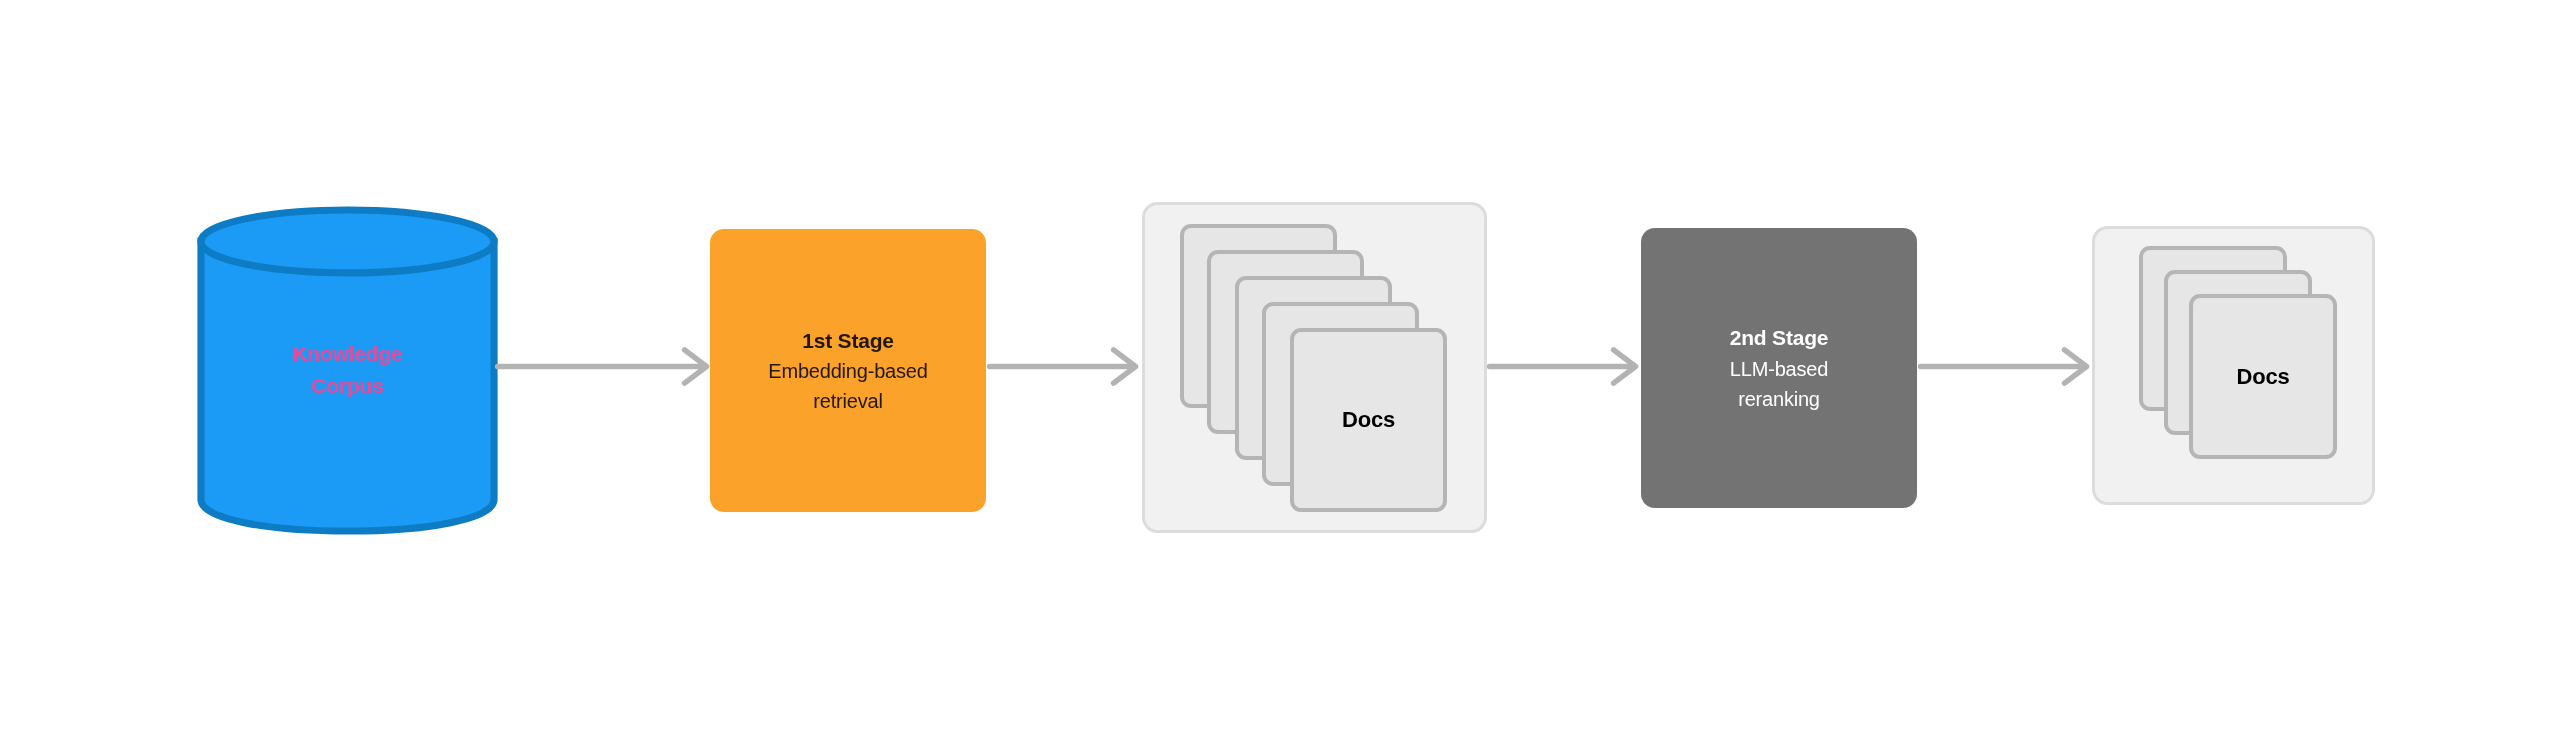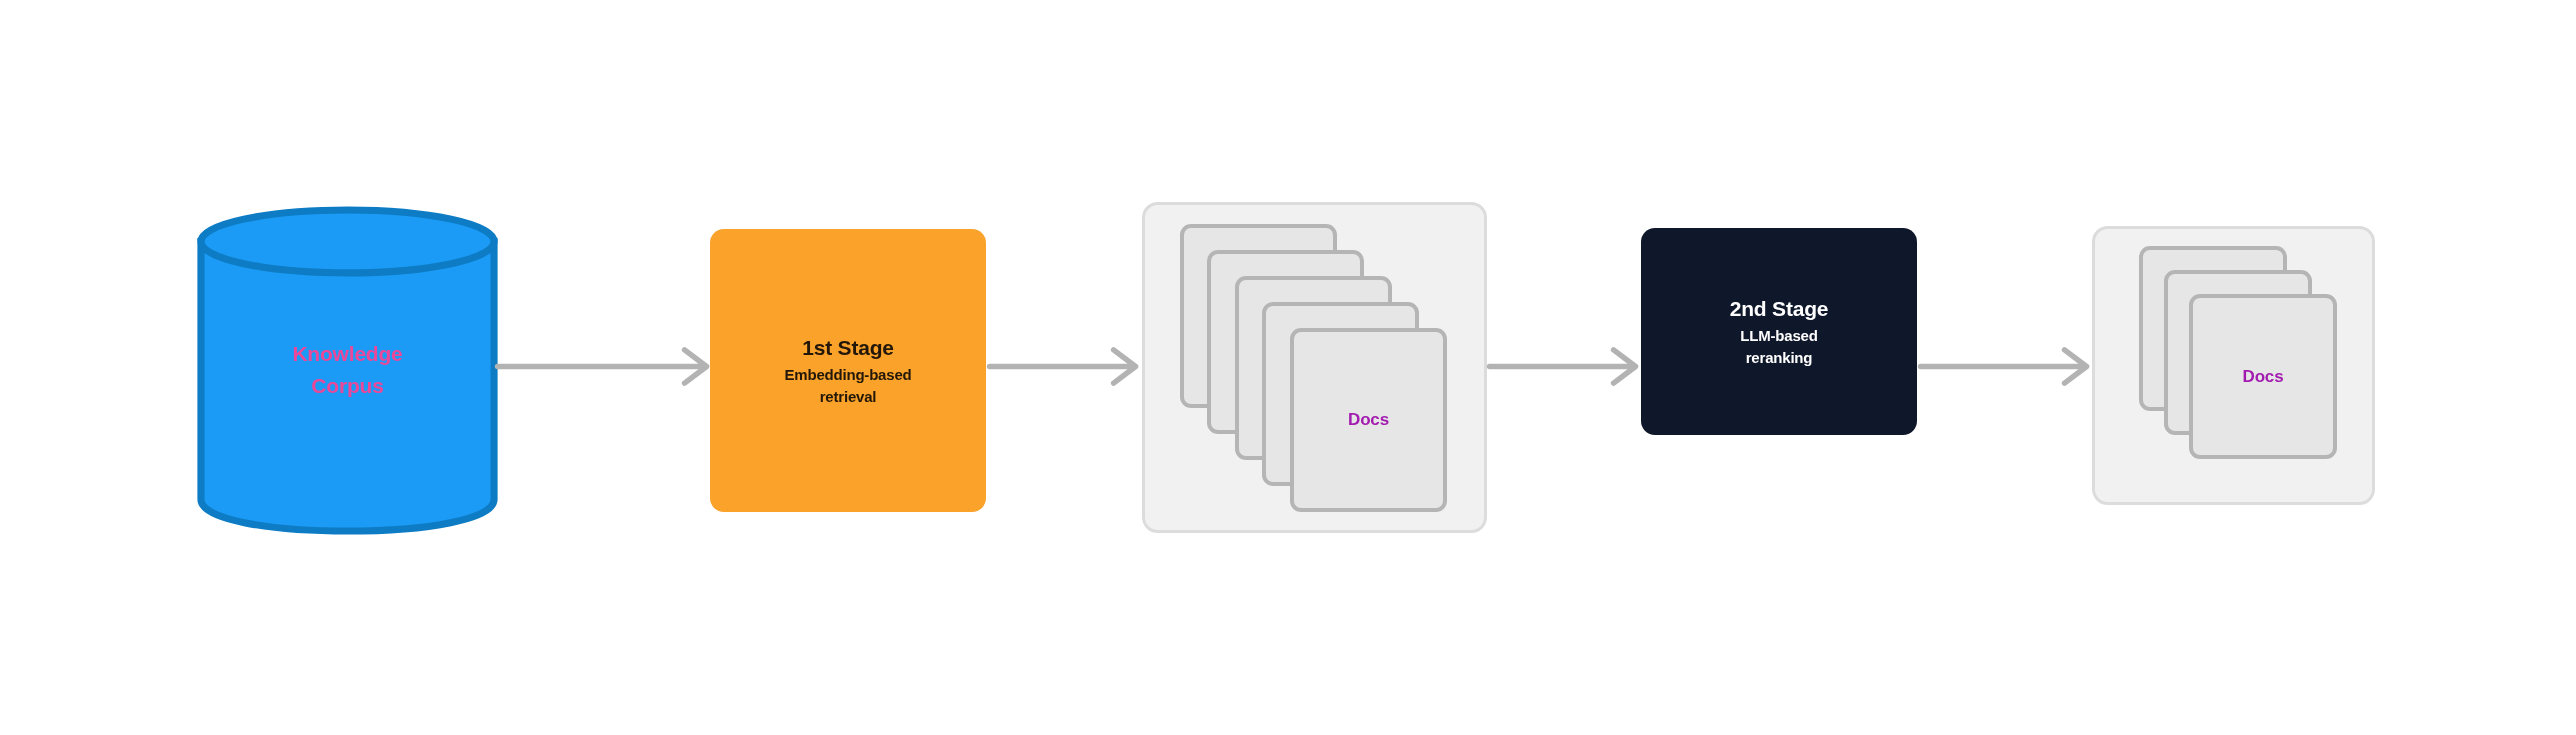--- a/index.html
+++ b/index.html
@@ -71,40 +71,40 @@
     text-align: center;
     padding: 0 11px;
   }
   .stage-box .stage-title {
     font-size: 21px;
     font-weight: bold;
     line-height: 1.5;
     letter-spacing: -0.2px;
   }
   .stage-box .stage-desc-line {
-    font-size: 15px;
-    font-weight: bold;
+    font-size: 20px;
+    font-weight: normal;
     line-height: 1.5;
     letter-spacing: -0.2px;
   }
 
   .stage-1 {
     left: 710px;
     top: 229px;
     width: 276px;
     height: 283px;
     background: #FAA229;
     color: #231709;
   }
   .stage-2 {
     left: 1641px;
     top: 228px;
     width: 276px;
-    height: 207px;
-    background: #0f172a;
+    height: 280px;
+    background: #737373;
     color: #ffffff;
   }
 
   
   .docs-group {
     border-radius: 15.7px;
     background: #F1F1F1;
     border: 3.9px solid #DCDCDC;
   }
   .docs-group-1 {
@@ -124,22 +124,22 @@
     position: absolute;
     background: #E6E6E6;
     border: 4.7px solid #B5B5B5;
     border-radius: 11px;
     box-sizing: border-box;
     display: flex;
     align-items: center;
     justify-content: center;
   }
   .doc-card .doc-label {
-    color: #a21caf;
-    font-size: 17px;
+    color: #000000;
+    font-size: 22px;
     font-weight: bold;
     letter-spacing: -0.2px;
     text-align: right;
   }
 
   
   .arrow {
     position: absolute;
     height: 49px;
     pointer-events: none;

